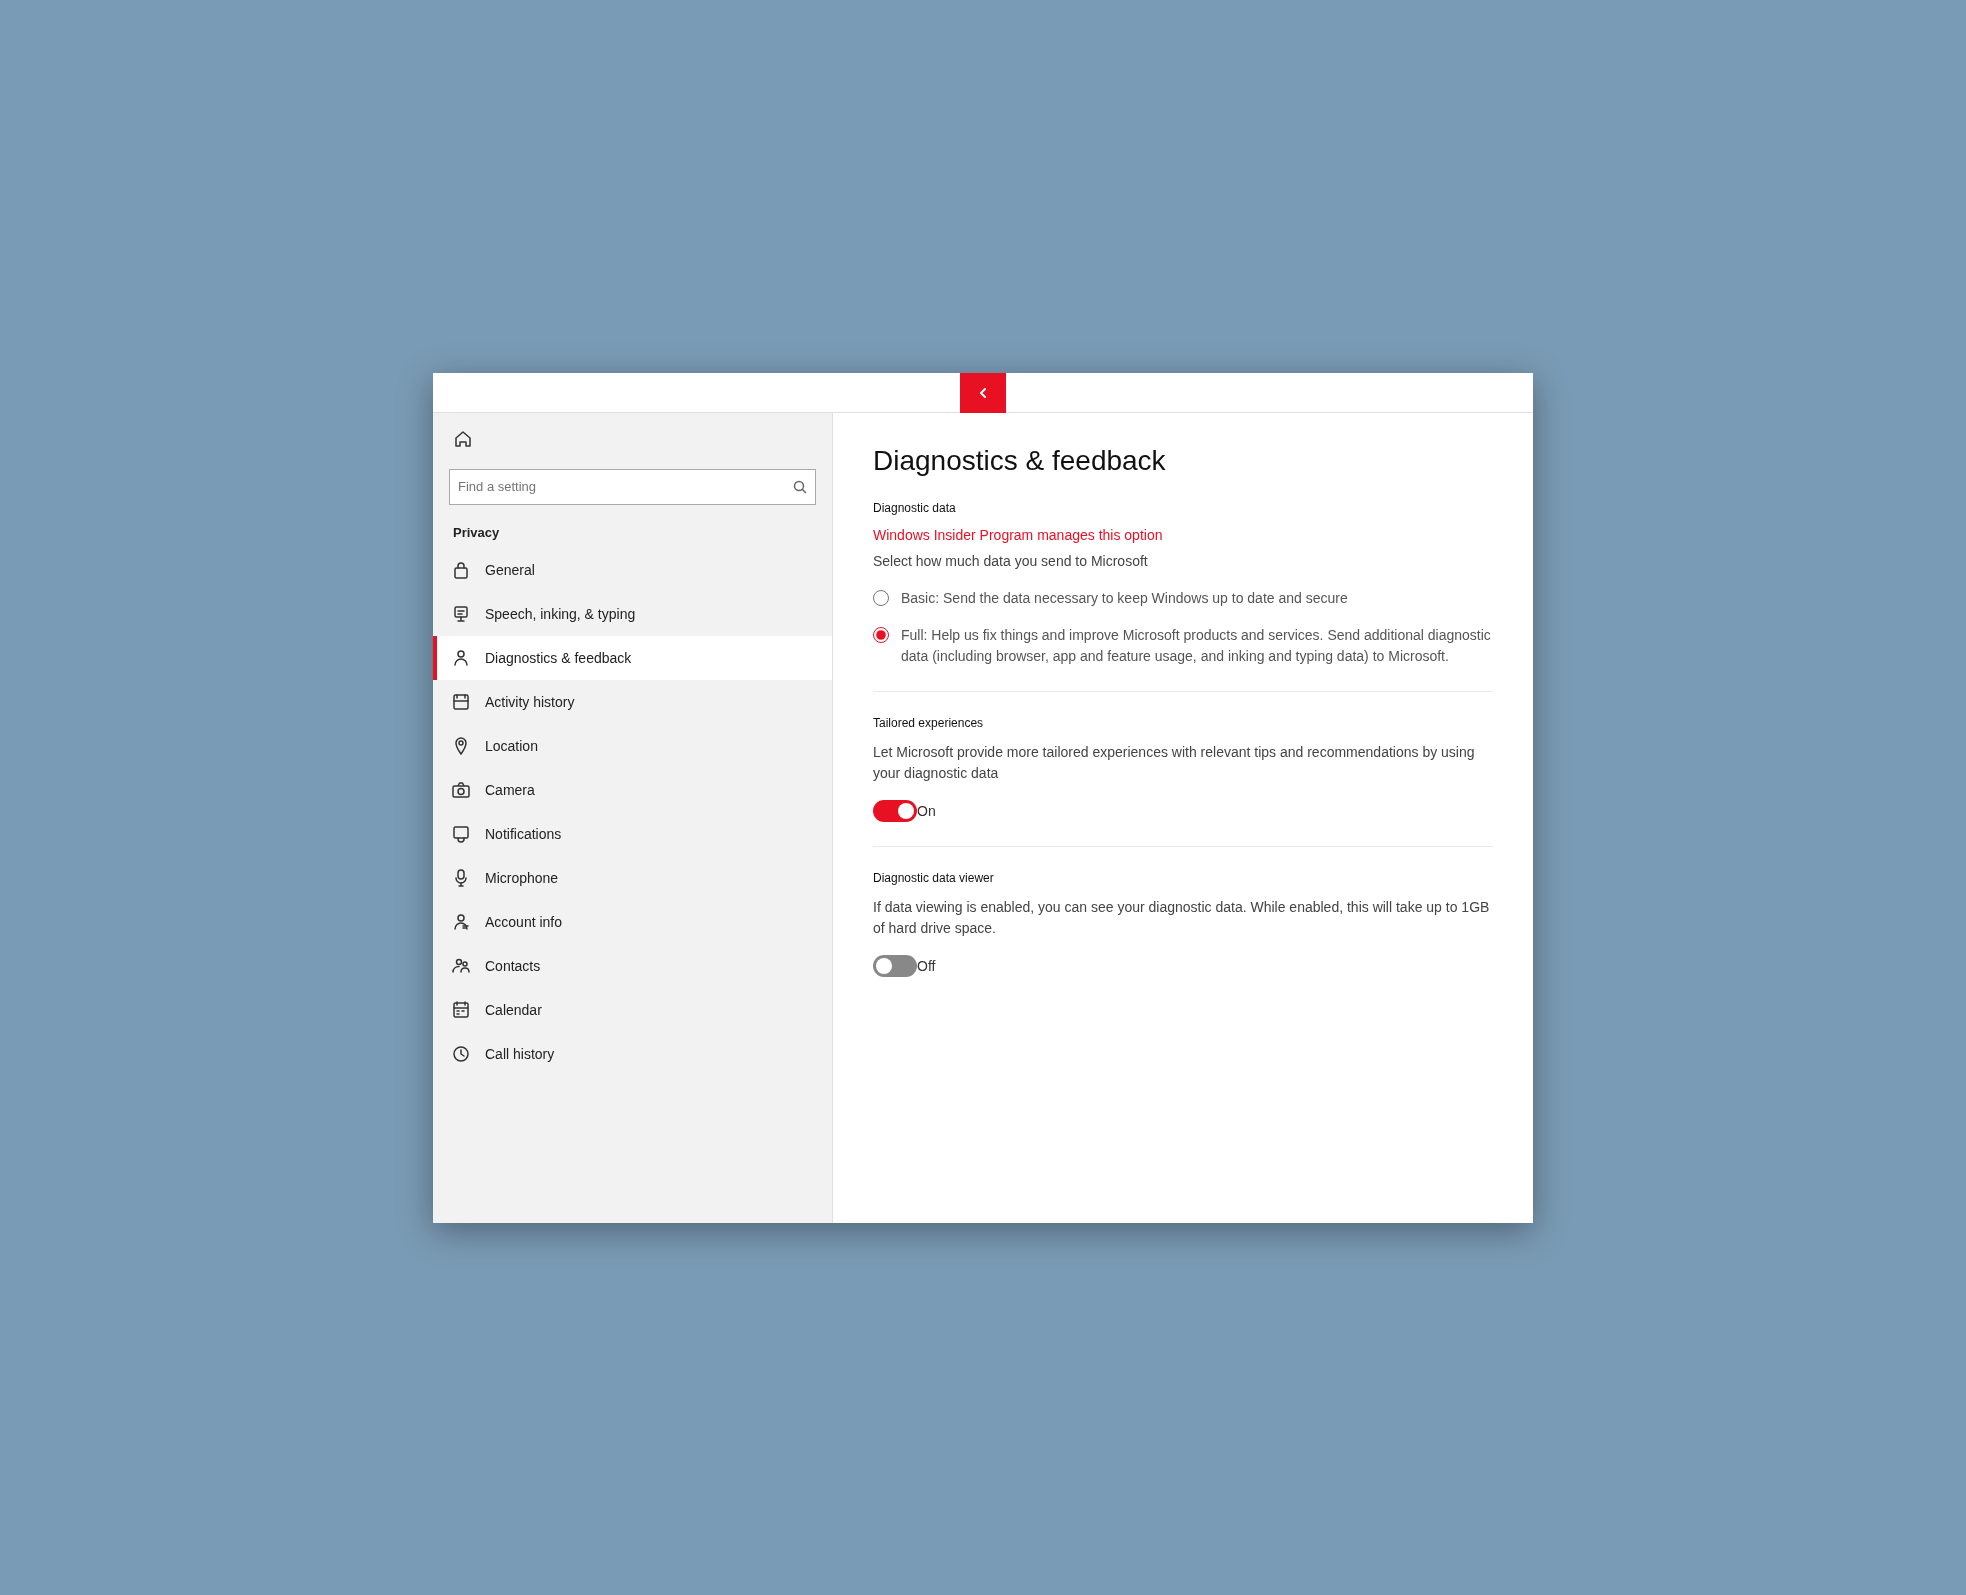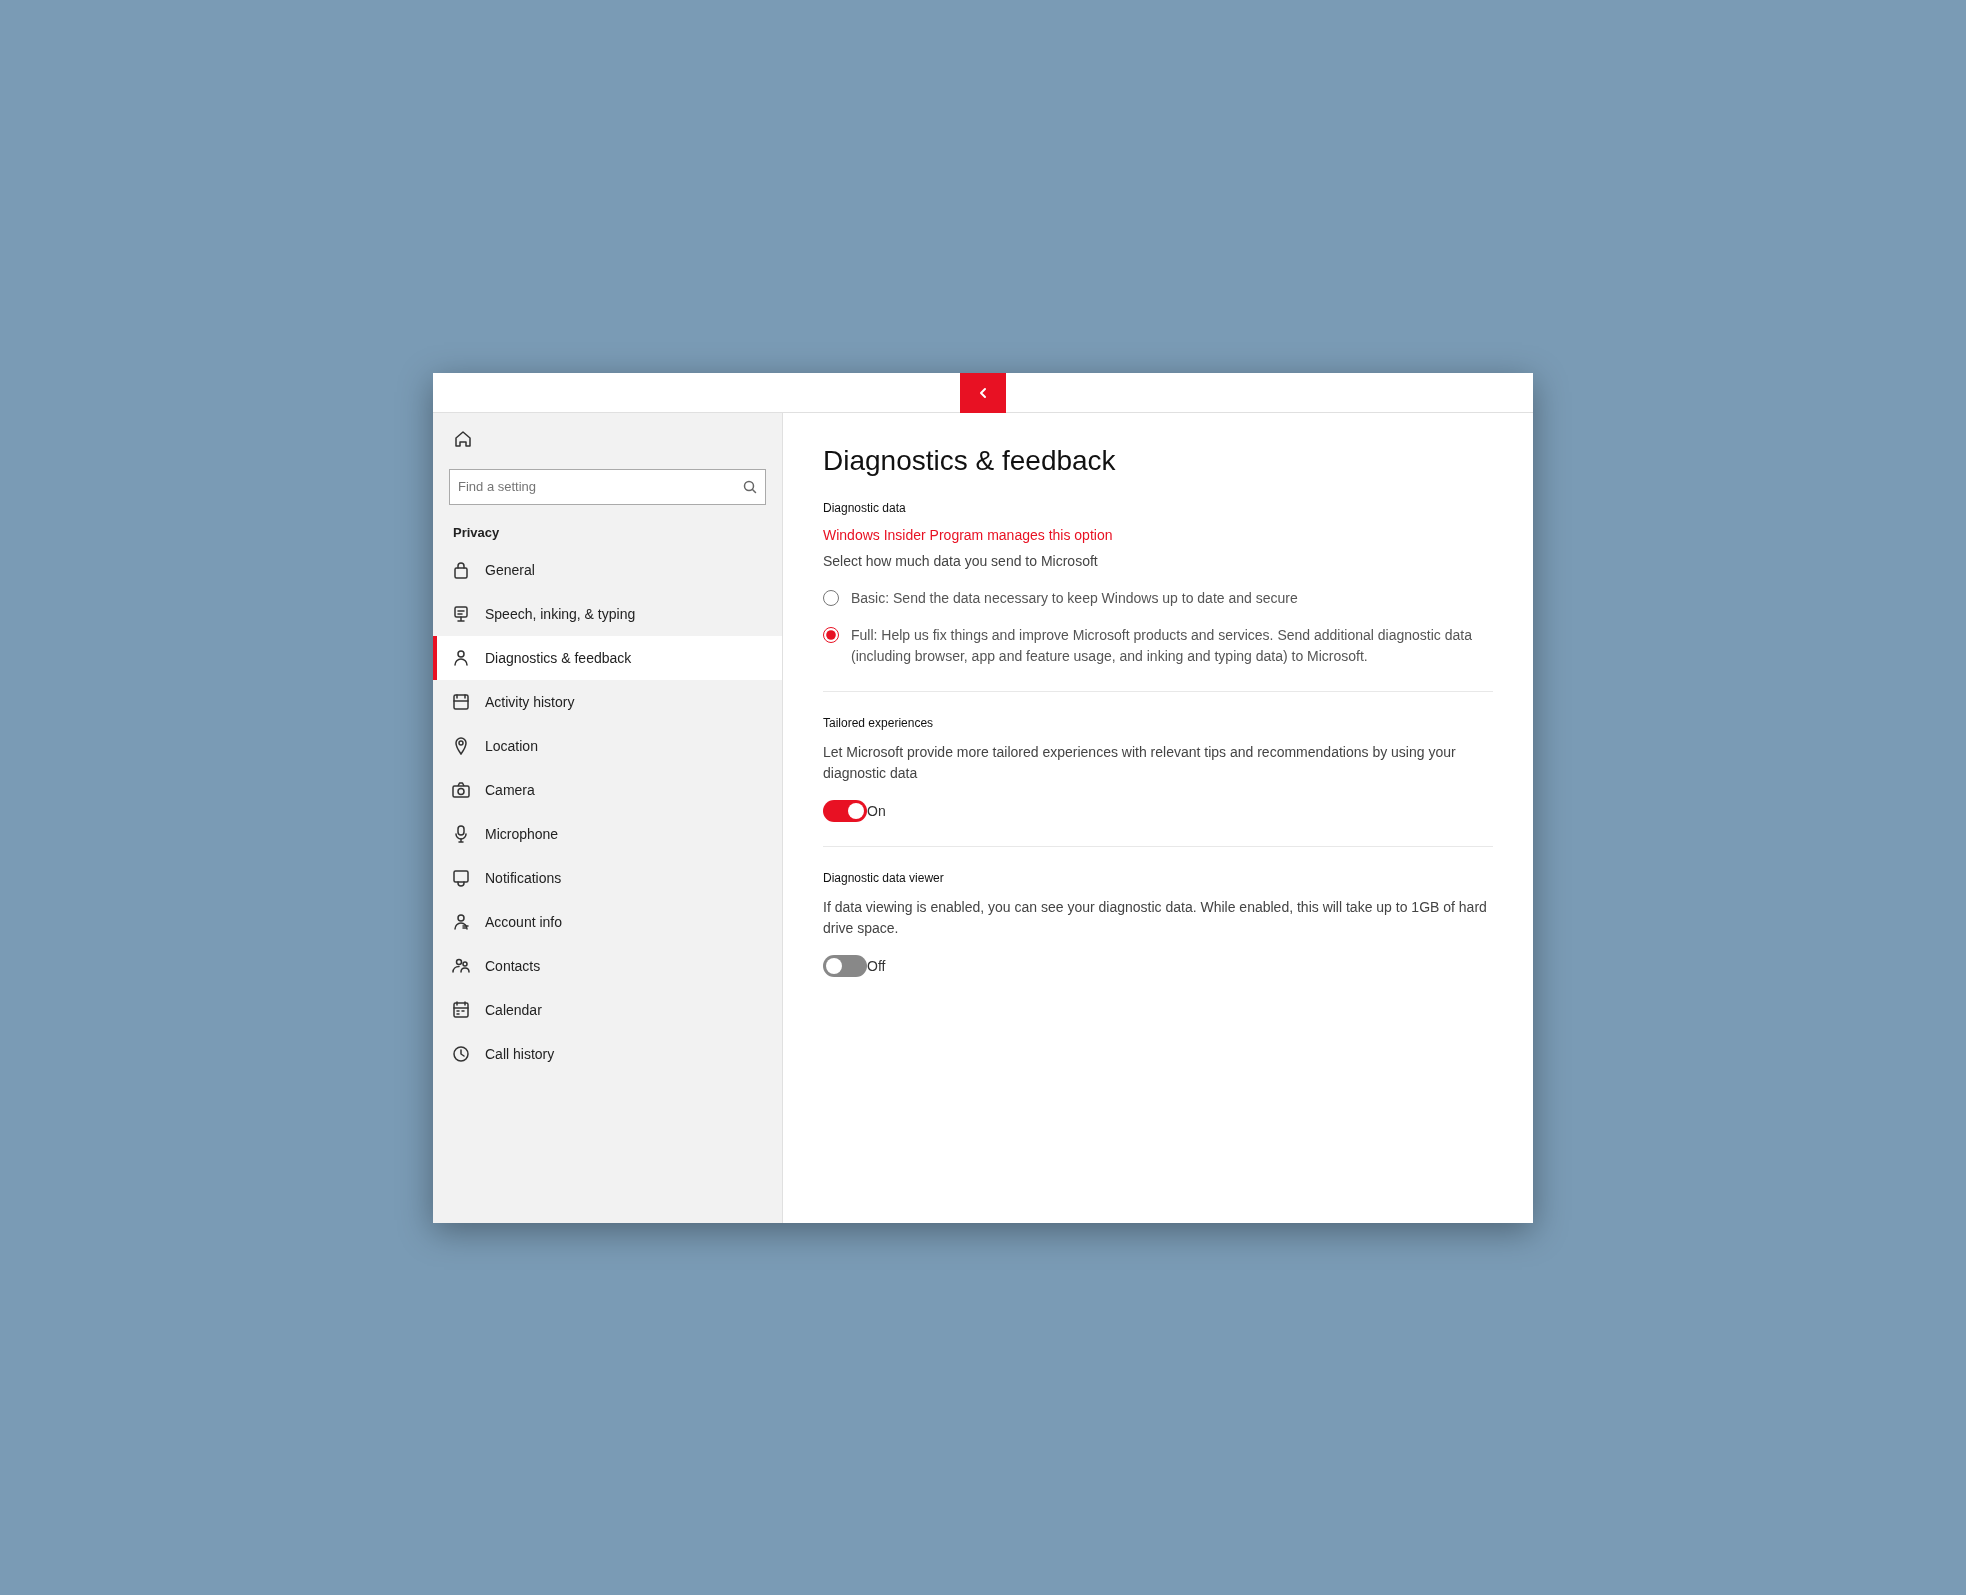--- a/index.html
+++ b/index.html
@@ -64,21 +64,21 @@
       background: transparent;
       border: none;
     }
     .titlebar-btn.close { background: #e81123; color: #fff; }
     .main-area {
       display: flex;
       flex: 1;
       overflow: hidden;
     }
     .sidebar {
-      width: 350px;
+      width: 400px;
       background: #f2f2f2;
       display: flex;
       flex-direction: column;
       overflow-y: auto;
       flex-shrink: 0;
       border-right: 1px solid #e0e0e0;
     }
     .sidebar-home {
       padding: 16px 20px;
       cursor: pointer;
@@ -329,37 +329,37 @@
             <rect x="1" y="4" width="16" height="11" rx="1.5" stroke="#333" stroke-width="1.5"></rect>
             <circle cx="9" cy="9.5" r="3" stroke="#333" stroke-width="1.5"></circle>
             <path d="M6 4l1.5-3h3L12 4" stroke="#333" stroke-width="1.5" stroke-linejoin="round"></path>
           </svg>
         </div>
         <span>Camera</span>
       </div>
 
       <div class="sidebar-item">
         <div class="sidebar-item-icon">
+          <svg width="16" height="18" viewBox="0 0 16 18" fill="none">
+            <rect x="1" y="2" width="14" height="11" rx="1.5" stroke="#333" stroke-width="1.5"></rect>
+            <path d="M5 13v1a3 3 0 006 0v-1" stroke="#333" stroke-width="1.5" stroke-linecap="round"></path>
+          </svg>
+        </div>
+        <span>Notifications</span>
+      </div>
+
+      <div class="sidebar-item">
+        <div class="sidebar-item-icon">
           <svg width="14" height="18" viewBox="0 0 14 18" fill="none">
             <rect x="4" y="1" width="6" height="9" rx="3" stroke="#333" stroke-width="1.5"></rect>
             <path d="M2 9c0 2.761 2.239 5 5 5s5-2.239 5-5" stroke="#333" stroke-width="1.5" stroke-linecap="round"></path>
             <path d="M7 14v3M5 17h4" stroke="#333" stroke-width="1.5" stroke-linecap="round"></path>
           </svg>
         </div>
         <span>Microphone</span>
-      </div>
-
-      <div class="sidebar-item">
-        <div class="sidebar-item-icon">
-          <svg width="16" height="18" viewBox="0 0 16 18" fill="none">
-            <rect x="1" y="2" width="14" height="11" rx="1.5" stroke="#333" stroke-width="1.5"></rect>
-            <path d="M5 13v1a3 3 0 006 0v-1" stroke="#333" stroke-width="1.5" stroke-linecap="round"></path>
-          </svg>
-        </div>
-        <span>Notifications</span>
       </div>
 
       <div class="sidebar-item">
         <div class="sidebar-item-icon">
           <svg width="16" height="18" viewBox="0 0 16 18" fill="none">
             <circle cx="8" cy="5" r="3" stroke="#333" stroke-width="1.5"></circle>
             <path d="M2 16c0-3.314 2.686-6 6-6s6 2.686 6 6" stroke="#333" stroke-width="1.5" stroke-linecap="round"></path>
             <path d="M10 13h5M10 15h3" stroke="#333" stroke-width="1.5" stroke-linecap="round"></path>
           </svg>
         </div>

